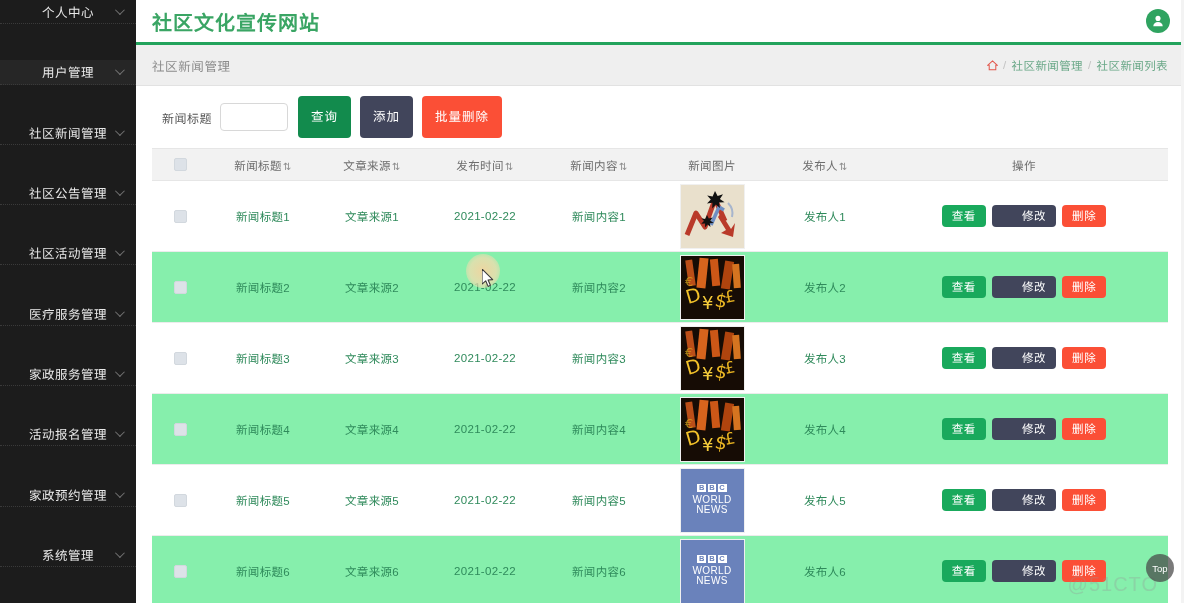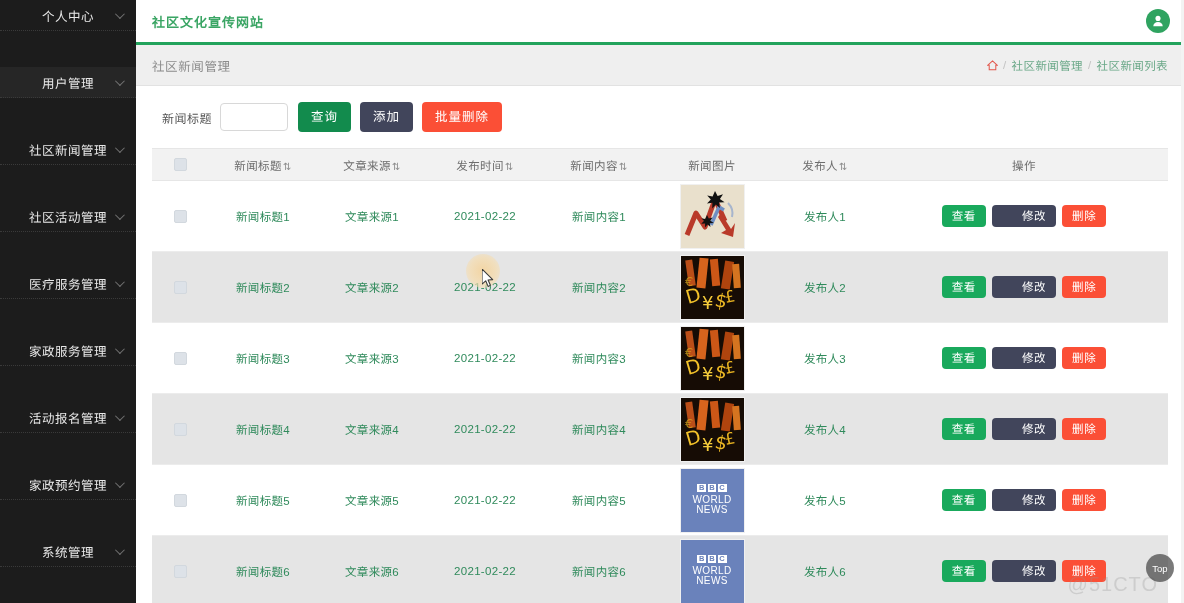--- a/index.html
+++ b/index.html
@@ -57,21 +57,21 @@
   
   .topbar {
     height: 42px; flex: 0 0 42px;
     background: #ffffff;
     display: flex; align-items: center;
     padding: 0 14px 0 16px;
     position: relative;
   }
   .brand {
     color: #3aa564;
-    font-size: 13px;
+    font-size: 20px;
     font-weight: 700;
     letter-spacing: 1px;
   }
   .avatar {
     margin-left: auto;
     width: 24px; height: 24px; border-radius: 50%;
     background: #2fa360;
     display: flex; align-items: center; justify-content: center;
     cursor: pointer;
   }
@@ -125,21 +125,21 @@
     margin-right: 10px;
   }
   .btn {
     border: none; outline: none;
     border-radius: 4px;
     color: #fff;
     font-size: 12.5px;
     letter-spacing: 1px;
     cursor: pointer;
     font-family: inherit;
-    height: 30px;
+    height: 42px;
     padding: 0 13px;
     margin-right: 9px;
     line-height: 30px;
   }
   .btn-green { background: #128b4d; }
   .btn-dark  { background: #41455b; }
   .btn-red   { background: #fb4f36; }
 
   
   .tbl-wrap { width: 100%; }
@@ -160,21 +160,21 @@
   table.grid tbody td {
     text-align: center;
     font-size: 11.5px;
     color: #2f8a5b;
     letter-spacing: .3px;
     vertical-align: middle;
     border-bottom: 1px solid #ececec;
     height: 71px;
     padding: 0;
   }
-  tr.alt td { background: #e5e5e5; }
+  tr.alt td { background: #86efac; }
   .cbx {
     width: 13px; height: 13px;
     background: #dde2e8;
     border: 1px solid #d2d8de;
     border-radius: 2px;
     display: inline-block;
     cursor: pointer;
     vertical-align: middle;
   }
   .thumb {
@@ -263,20 +263,24 @@
       <div class="side-item">
         <span>个人中心</span>
         <span class="chev"></span>
       </div>
       <div class="side-item active">
         <span>用户管理</span>
         <span class="chev"></span>
       </div>
       <div class="side-item">
         <span>社区新闻管理</span>
+        <span class="chev"></span>
+      </div>
+      <div class="side-item">
+        <span>社区公告管理</span>
         <span class="chev"></span>
       </div>
       <div class="side-item">
         <span>社区活动管理</span>
         <span class="chev"></span>
       </div>
       <div class="side-item">
         <span>医疗服务管理</span>
         <span class="chev"></span>
       </div>

